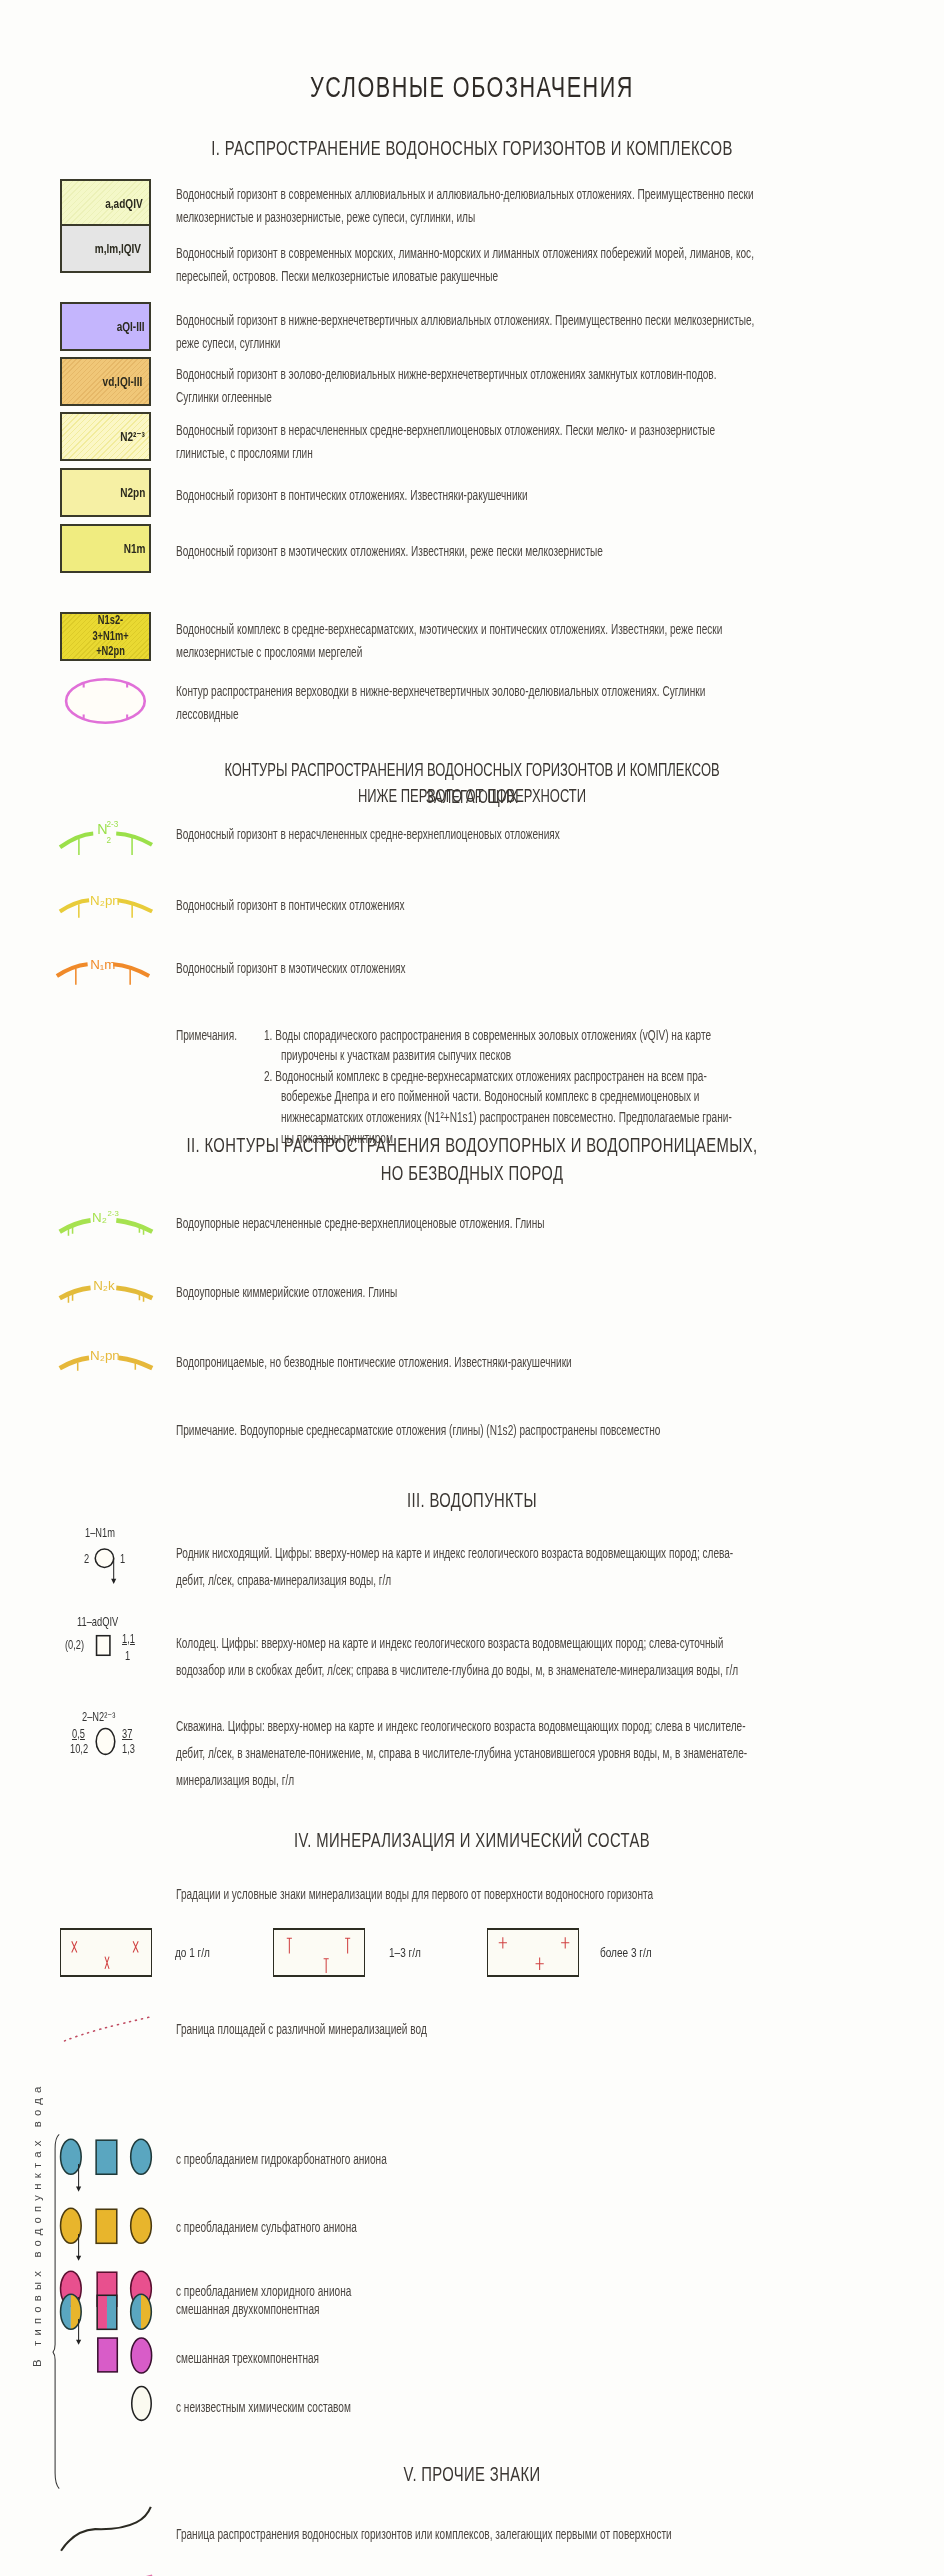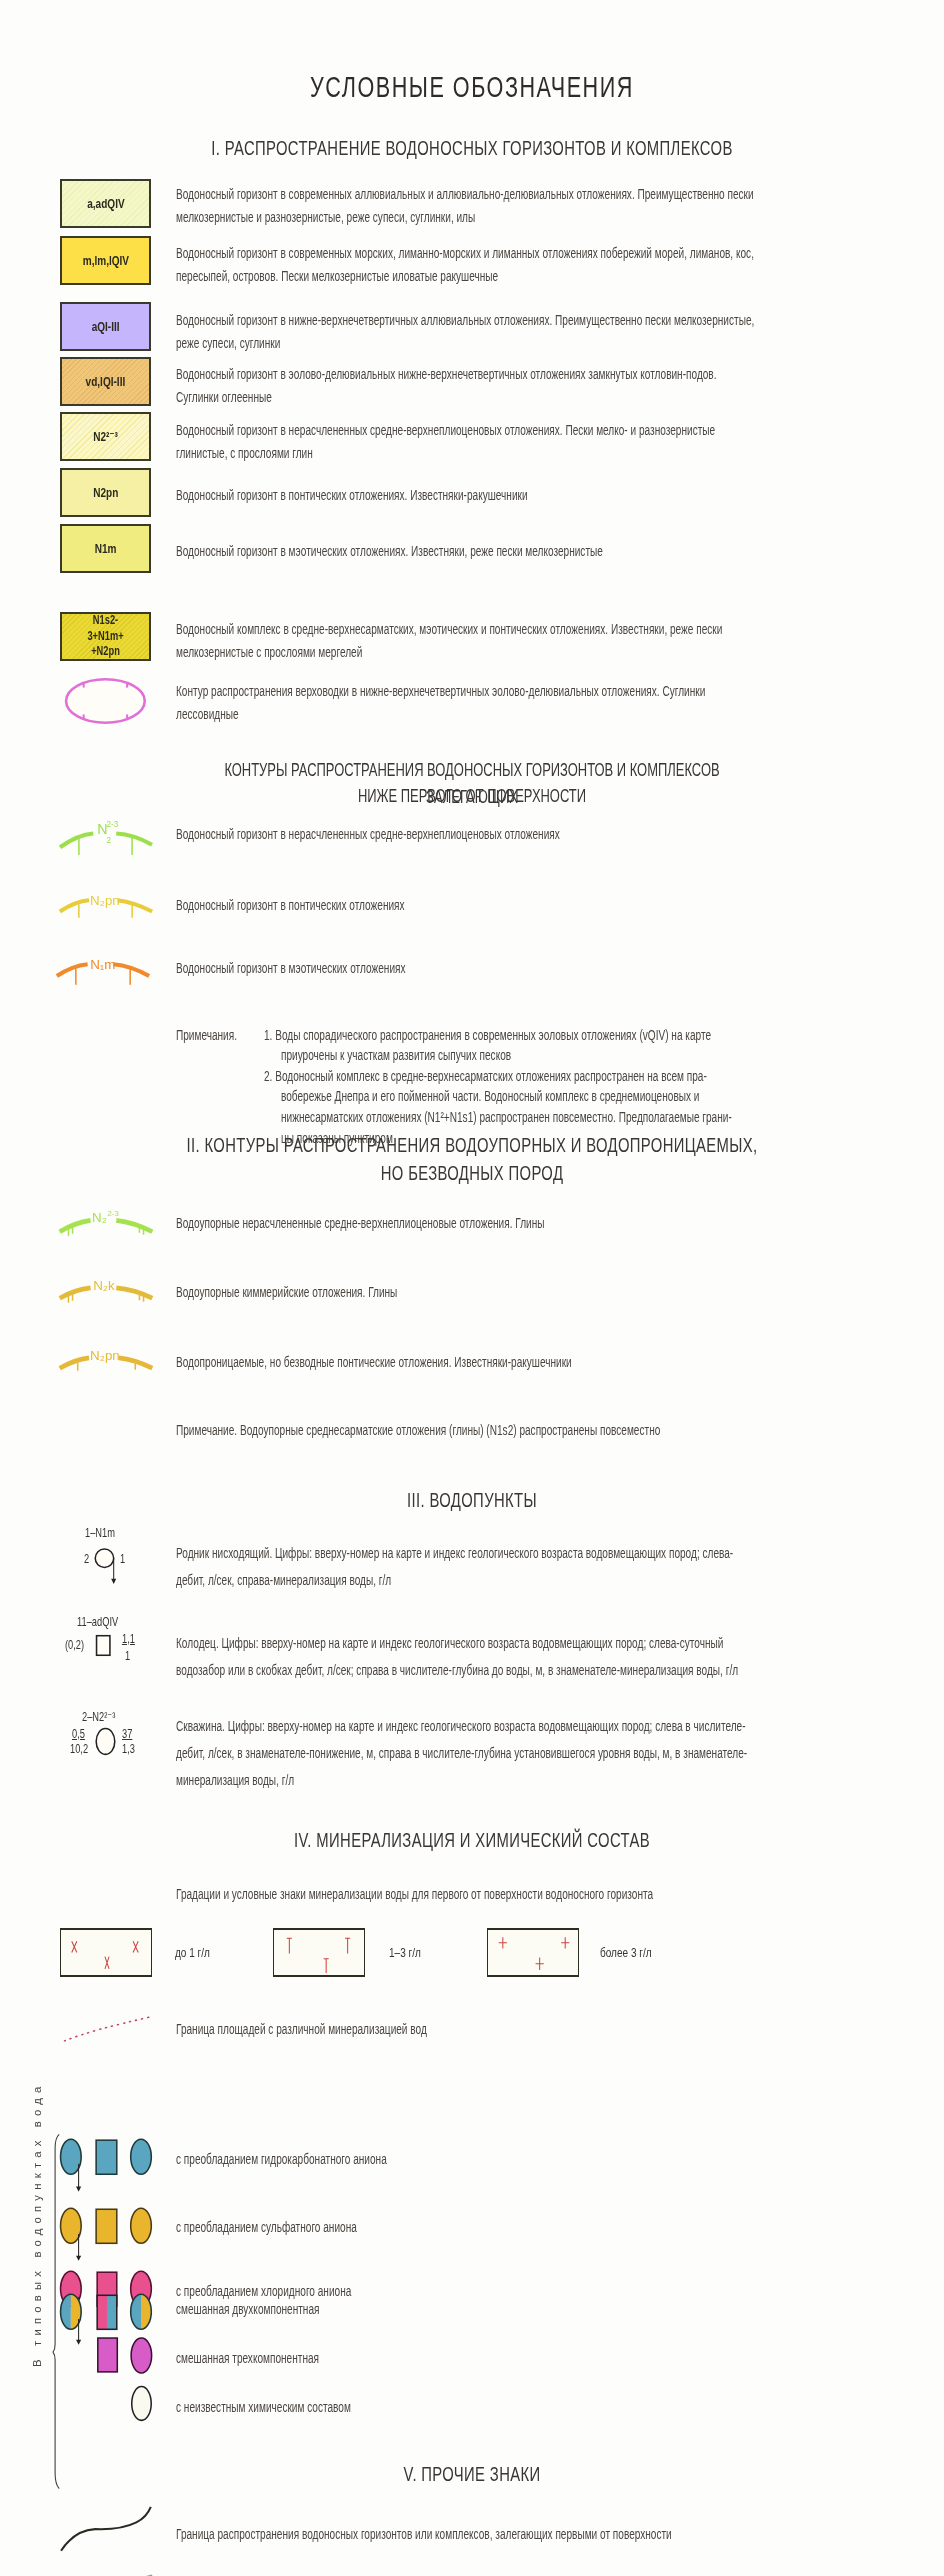--- a/index.html
+++ b/index.html
@@ -6,40 +6,40 @@
   body { width: 944px; height: 3611px; position: relative; overflow: hidden;
          font-family: "Liberation Sans", "DejaVu Sans", sans-serif; color: #3a3632; }
   .abs { position: absolute; }
   .title { left: 0; width: 944px; text-align: center; font-size: 30px; letter-spacing: 2.1px; color: #2f2b27; transform: scaleX(0.72); transform-origin: center; }
   .h1 { left: 0; width: 944px; text-align: center; font-size: 20.6px; letter-spacing: 0.5px; color: #3a3632; transform: scaleX(0.72); transform-origin: center; line-height: 27px; }
   .h2 { left: 77px; width: 790px; text-align: center; font-size: 17.5px; color: #3a3632; line-height: 27px; transform: scaleX(0.74); transform-origin: center; }
   .txt { left: 176px; width: 804px; font-size: 14px; line-height: 23px; color: #4a4540; transform: scaleX(0.72); transform-origin: left top; }
   .txt.tall { line-height: 27px; }
   .note { width: 773px; font-size: 14px; line-height: 27px; color: #4a4540; transform: scaleX(0.72); transform-origin: left top; }
   .sw { left: 60px; width: 91px; height: 49px; border: 2.1px solid #3a3a2a; box-sizing: border-box;
-        display: flex; align-items: center; justify-content: center; font-weight: bold; font-size: 13.4px; color: #2b2a1e; text-align: center; line-height: 15.5px; }
+        display: flex; align-items: center; justify-content: flex-end; font-weight: bold; font-size: 13.4px; color: #2b2a1e; text-align: center; line-height: 15.5px; }
   .sw span { display: inline-block; transform: scaleX(0.75); }
   .sym { position: absolute; }
   .mini { font-size: 12.4px; color: #333; transform: scaleX(0.75); transform-origin: left top; white-space: nowrap; }
   .gradbox { width: 92px; height: 49px; border: 2.1px solid #2d2d22; border-left-width: 1px; border-right-width: 1px; box-sizing: border-box; background: #fcfbf4; }
   .vtext { font-size: 11.3px; letter-spacing: 5.2px; color: #444; transform: rotate(-90deg); transform-origin: left top; white-space: nowrap; }
 </style>
 </head>
 <body>
 
 <div class="abs title" style="top:70px;">УСЛОВНЫЕ ОБОЗНАЧЕНИЯ</div>
 
 <div class="abs h1" style="top:134px;">I. РАСПРОСТРАНЕНИЕ ВОДОНОСНЫХ ГОРИЗОНТОВ И КОМПЛЕКСОВ</div>
 
 <div class="abs sw" style="top:179px;background:repeating-linear-gradient(135deg,#f4f8c8 0 3.1px,#ecf1b8 3.1px 4.1px);">
     <span>a,adQIV</span>
   </div>
 <div class="abs txt" style="top:183px;">Водоносный горизонт в современных аллювиальных и аллювиально-делювиальных отложениях. Преимущественно пески мелкозернистые и разнозернистые, реже супеси, суглинки, илы</div>
 
-<div class="abs sw" style="top:236px;background:#fde047;">
+<div class="abs sw" style="top:224px;background:#e5e5e5;">
     <span>m,lm,lQIV</span>
   </div>
 <div class="abs txt" style="top:242px;">Водоносный горизонт в современных морских, лиманно-морских и лиманных отложениях побережий морей, лиманов, кос, пересыпей, островов. Пески мелкозернистые иловатые ракушечные</div>
 
 <div class="abs sw" style="top:302px;background:#c4b5fd;">
     <span>aQI-III</span>
   </div>
 <div class="abs txt" style="top:309px;">Водоносный горизонт в нижне-верхнечетвертичных аллювиальных отложениях. Преимущественно пески мелкозернистые, реже супеси, суглинки</div>
 
 <div class="abs sw" style="top:357px;background:repeating-linear-gradient(135deg,#f0c778 0 2.6px,#e6b868 2.6px 3.6px);">

